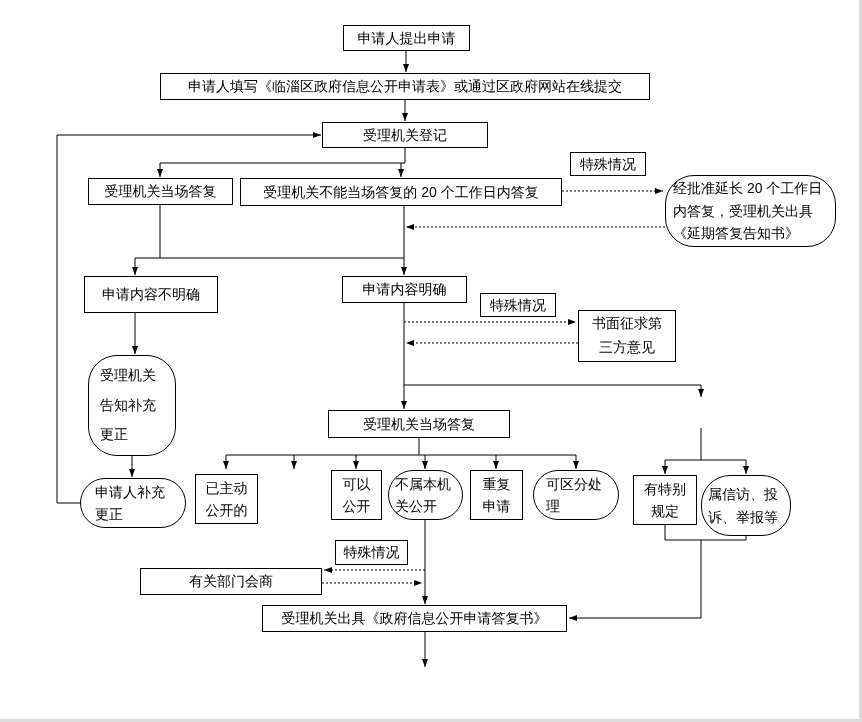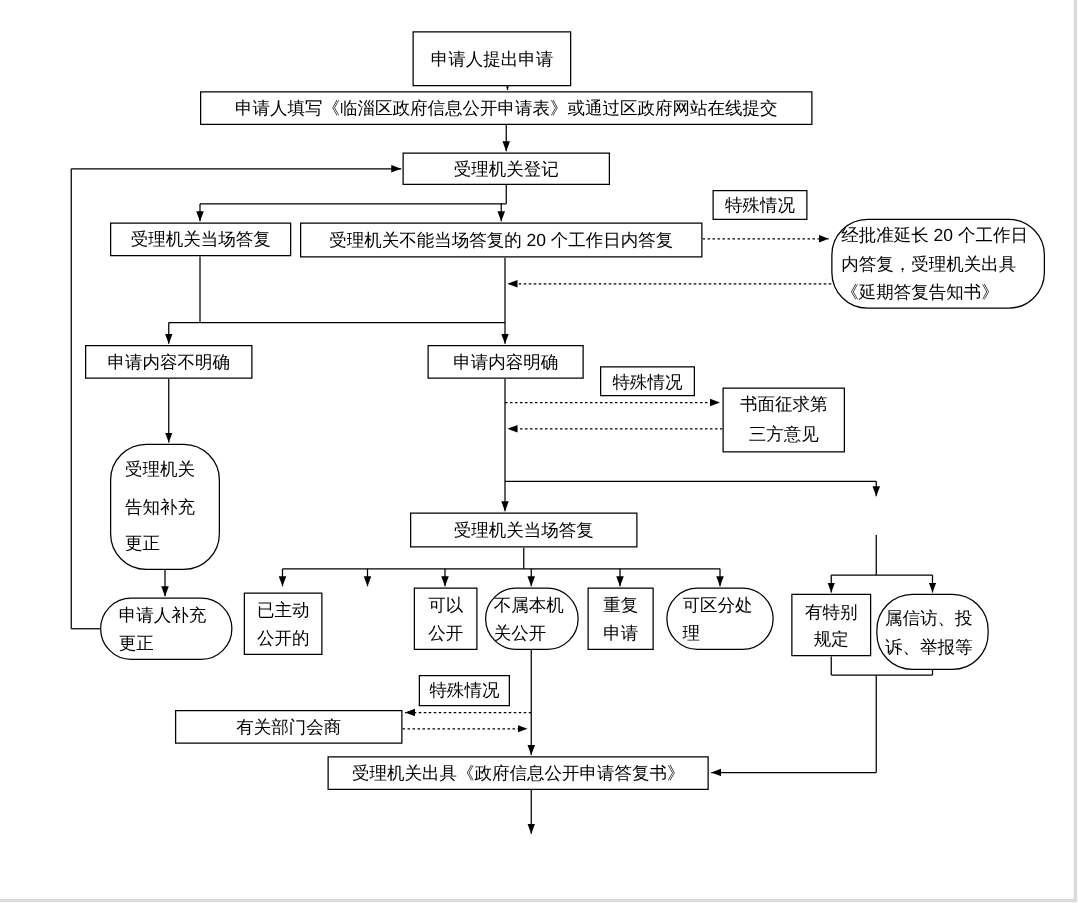--- a/index.html
+++ b/index.html
@@ -84,28 +84,28 @@
     <line x1="425" y1="632" x2="425" y2="667" marker-end="url(#ah)"></line>
 
     <line class="d" x1="562" y1="191" x2="663" y2="191" marker-end="url(#ah)"></line>
     <line class="d" x1="665" y1="227" x2="406" y2="227" marker-end="url(#ah)"></line>
     <line class="d" x1="404" y1="322" x2="576" y2="322" marker-end="url(#ah)"></line>
     <line class="d" x1="578" y1="343" x2="406" y2="343" marker-end="url(#ah)"></line>
     <line class="d" x1="425" y1="570" x2="324" y2="570" marker-end="url(#ah)"></line>
     <line class="d" x1="322" y1="583" x2="422" y2="583" marker-end="url(#ah)"></line>
   </svg>
 
-  <div class="node" style="left:330px;top:25px;width:127px;height:44px">申请人提出申请</div>
+  <div class="node" style="left:343px;top:25px;width:127px;height:26px">申请人提出申请</div>
   <div class="node" style="left:322px;top:122px;width:166px;height:26px">受理机关登记</div>
   <div class="node" style="left:160px;top:73px;width:490px;height:27px">申请人填写《临淄区政府信息公开申请表》或通过区政府网站在线提交</div>
   <div class="node" style="left:88px;top:178px;width:145px;height:27px">受理机关当场答复</div>
   <div class="node" style="left:240px;top:178px;width:322px;height:28px">受理机关不能当场答复的 20 个工作日内答复</div>
   <div class="node" style="left:570px;top:152px;width:76px;height:24px">特殊情况</div>
   <div class="node la" style="left:665px;top:175px;width:171px;height:72px;padding:4px 7px;line-height:1.6">经批准延长 20 个工作日内答复，受理机关出具《延期答复告知书》</div>
-  <div class="node" style="left:68px;top:276px;width:134px;height:27px">申请内容不明确</div>
+  <div class="node" style="left:84px;top:276px;width:134px;height:37px">申请内容不明确</div>
   <div class="node" style="left:342px;top:276px;width:125px;height:27px">申请内容明确</div>
   <div class="node" style="left:480px;top:293px;width:76px;height:24px">特殊情况</div>
   <div class="node" style="left:578px;top:310px;width:98px;height:52px;padding:2px 10px;line-height:1.7">书面征求第三方意见</div>
   <div class="node la" style="left:88px;top:355px;width:88px;height:101px;padding:6px 11px;line-height:2.1">受理机关告知补充更正</div>
   <div class="node" style="left:328px;top:410px;width:182px;height:28px">受理机关当场答复</div>
   <div class="node la" style="left:80px;top:478px;width:106px;height:50px;padding:4px 14px;line-height:1.6">申请人补充更正</div>
   <div class="node" style="left:195px;top:474px;width:63px;height:50px;padding:0 5px;line-height:1.6">已主动公开的</div>
   <div class="node" style="left:331px;top:470px;width:51px;height:50px;padding:2px 5px;line-height:1.6">可以公开</div>
   <div class="node la" style="left:388px;top:470px;width:75px;height:50px;padding:2px 6px;line-height:1.6">不属本机关公开</div>
   <div class="node" style="left:470px;top:470px;width:53px;height:50px;padding:2px 5px;line-height:1.6">重复申请</div>

